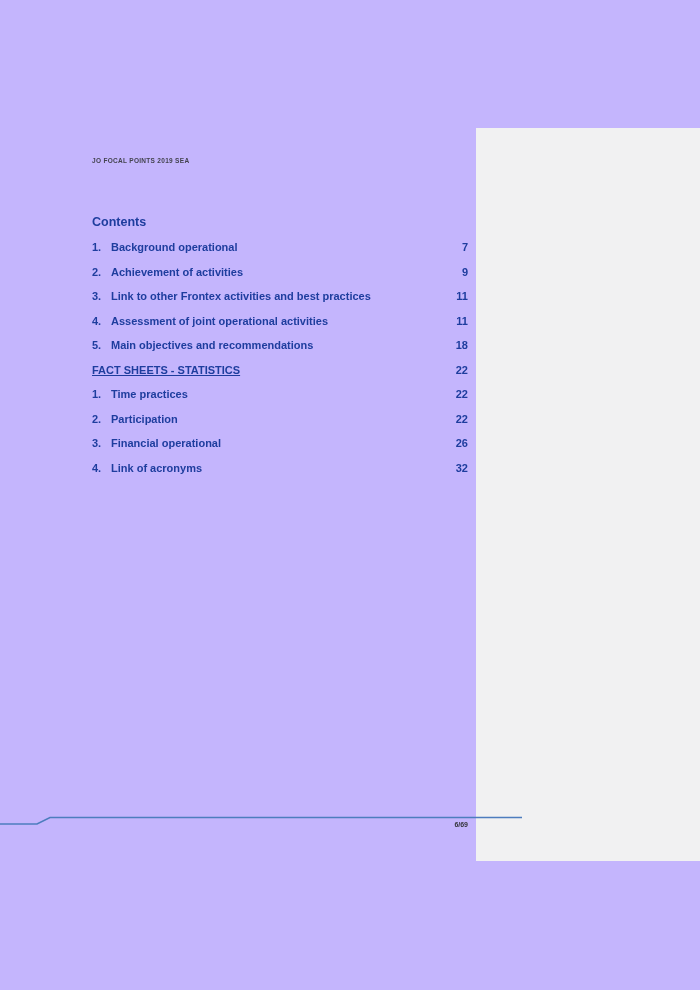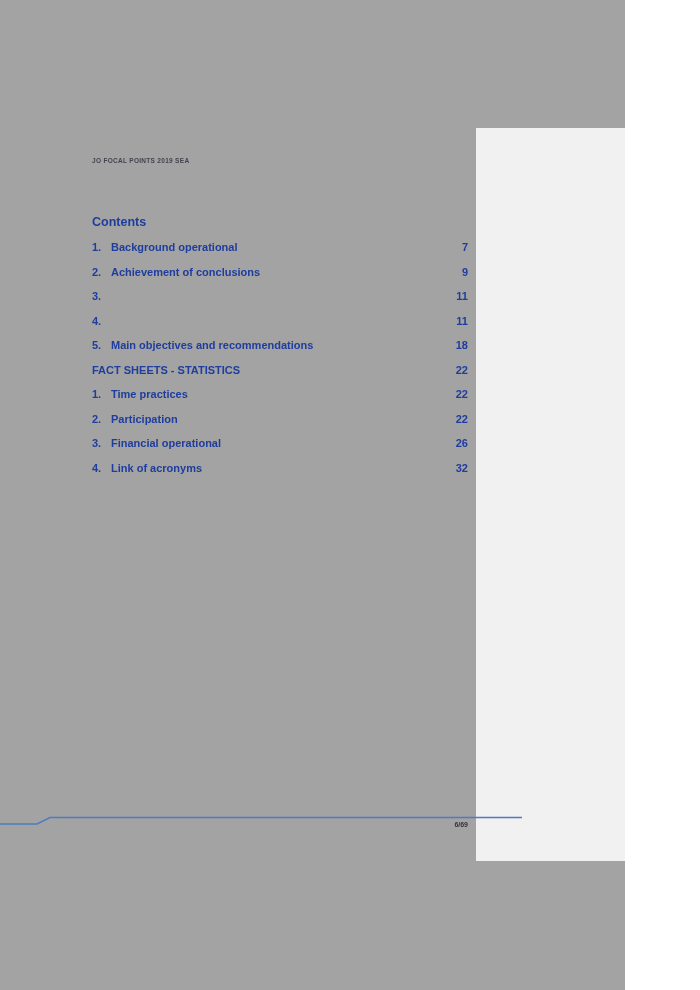--- a/index.html
+++ b/index.html
@@ -3,23 +3,23 @@
 <meta charset="utf-8">
 <style>
   html, body {
     margin: 0;
     padding: 0;
     background: #ffffff;
     font-family: "Liberation Sans", sans-serif;
   }
   .page {
     position: relative;
-    width: 625px;
+    width: 700px;
     height: 990px;
-    background: #a3a3a3;
+    background: #c4b5fd;
     overflow: hidden;
   }
   .gray-panel {
     position: absolute;
     left: 476px;
     top: 128px;
     width: 224px;
     height: 733px;
     background: #f1f1f2;
   }
@@ -58,20 +58,21 @@
     font-weight: 700;
     color: #1e3d9e;
     cursor: pointer;
   }
   .toc-row .num {
     width: 19px;
     flex: 0 0 19px;
   }
   .toc-row.section .label {
     text-transform: uppercase;
+    text-decoration: underline;
   }
   .toc-row .label {
     flex: 0 1 auto;
   }
   .toc-row .pagenum {
     margin-left: auto;
     text-align: right;
   }
   .footer-line {
     position: absolute;
@@ -103,29 +104,31 @@
   <div class="toc">
     <h1 class="toc-title">Contents</h1>
     <div class="toc-list" id="toc-list">
         <div class="toc-row">
           <span class="num">1.</span>
           <span class="label">Background operational</span>
           <span class="pagenum">7</span>
         </div>
         <div class="toc-row">
           <span class="num">2.</span>
-          <span class="label">Achievement of conclusions</span>
+          <span class="label">Achievement of activities</span>
           <span class="pagenum">9</span>
         </div>
         <div class="toc-row">
           <span class="num">3.</span>
+          <span class="label">Link to other Frontex activities and best practices</span>
           <span class="pagenum">11</span>
         </div>
         <div class="toc-row">
           <span class="num">4.</span>
+          <span class="label">Assessment of joint operational activities</span>
           <span class="pagenum">11</span>
         </div>
         <div class="toc-row">
           <span class="num">5.</span>
           <span class="label">Main objectives and recommendations</span>
           <span class="pagenum">18</span>
         </div>
         <div class="toc-row section">
           <span class="label">FACT SHEETS - STATISTICS</span>
           <span class="pagenum">22</span>

